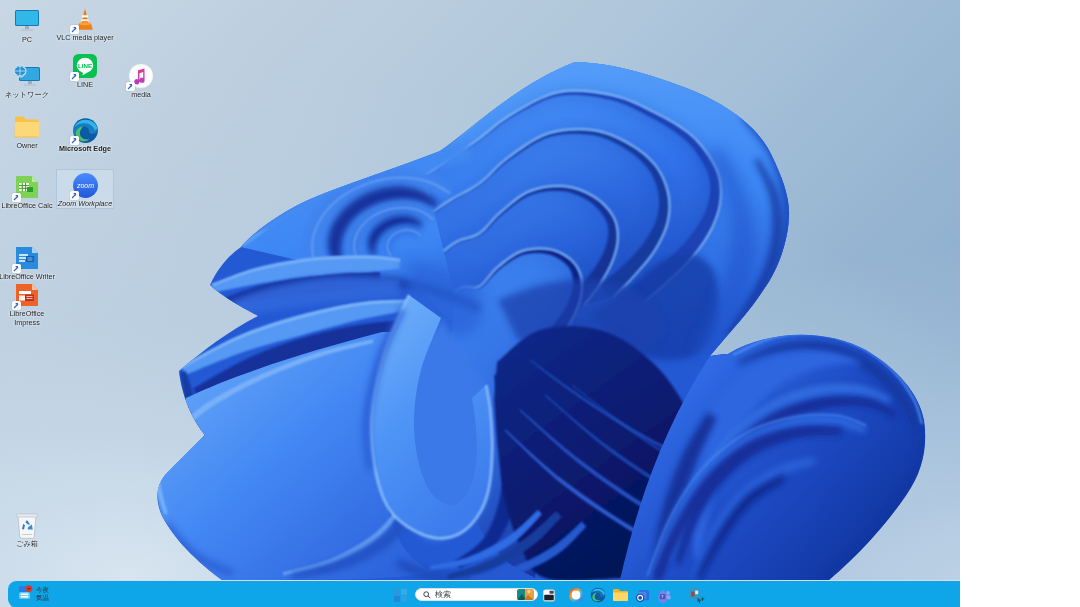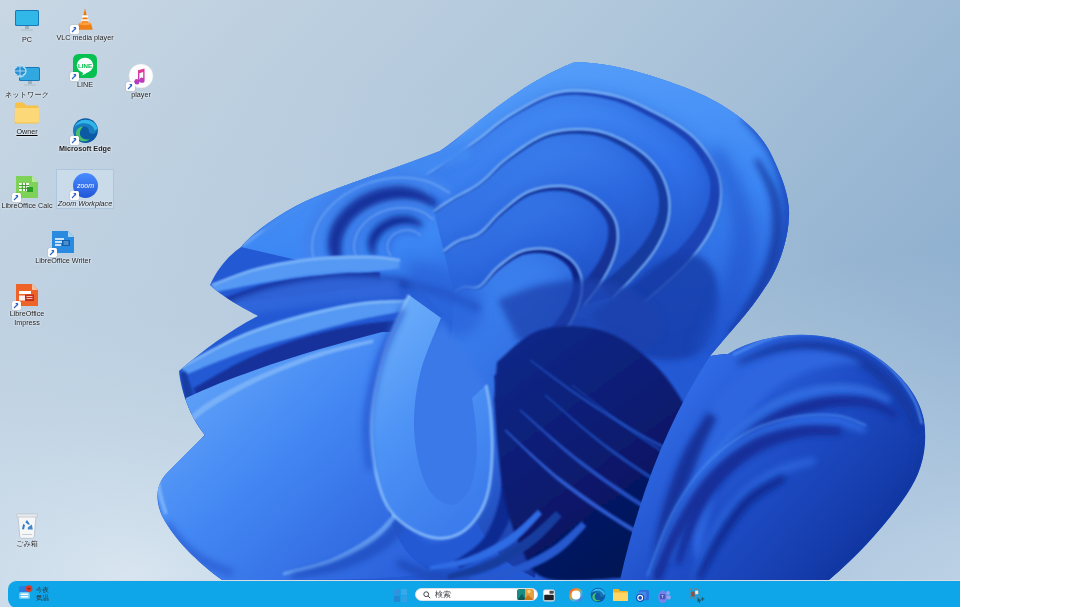--- a/index.html
+++ b/index.html
@@ -251,24 +251,24 @@
       <svg width="26" height="26" viewBox="0 0 26 26">
           <circle cx="13" cy="13" r="12" fill="#fdfdfd" stroke="#e0e0e6" stroke-width="0.5"></circle>
           <path d="M16.5 5.5 l-6.5 1.8 v9.2 a2.6 2.6 0 1 0 1.4 2.3 v-8.6 l3.8 -1.1 v5.8 a2.6 2.6 0 1 0 1.4 2.3z" fill="url(#itg)"></path>
         </svg>
       <span class="sc">
           <svg width="7" height="7" viewBox="0 0 7 7">
             <path d="M1 6 L5 2 M2.6 1.6 h1.8 v1.8" stroke="#2a62c8" stroke-width="1.1" fill="none"></path>
           </svg>
         </span>
     </div>
-    <div class="lbl">player</div>
-  </div>
-
-  <div class="dico" style="left:-1px;top:99px;text-decoration:underline;">
+    <div class="lbl">media</div>
+  </div>
+
+  <div class="dico" style="left:-1px;top:113px;">
     <div class="ic">
         <svg width="29" height="26" viewBox="0 0 28 24">
           <path d="M2 3 a1.5 1.5 0 0 1 1.5-1.5 h7 l2.5 3 h11 a1.5 1.5 0 0 1 1.5 1.5 v15 a1.5 1.5 0 0 1 -1.5 1.5 h-21 a1.5 1.5 0 0 1 -1.5 -1.5z" fill="#f8c148"></path>
           <path d="M2 7 h24 v13 a1.5 1.5 0 0 1 -1.5 1.5 h-21 a1.5 1.5 0 0 1 -1.5 -1.5z" fill="#fcd878"></path>
         </svg>
       </div>
     <div class="lbl">Owner</div>
   </div>
   <div class="dico" style="left:57px;top:116px;font-weight:bold;">
     <div class="ic">
@@ -315,21 +315,21 @@
         </svg>
       <span class="sc">
           <svg width="7" height="7" viewBox="0 0 7 7">
             <path d="M1 6 L5 2 M2.6 1.6 h1.8 v1.8" stroke="#2a62c8" stroke-width="1.1" fill="none"></path>
           </svg>
         </span>
     </div>
     <div class="lbl">Zoom Workplace</div>
   </div>
 
-  <div class="dico" style="left:-1px;top:228px;padding-left:36px;">
+  <div class="dico" style="left:-1px;top:244px;">
     <div class="ic">
       <svg width="26" height="26" viewBox="0 0 26 26">
           <path d="M2 2 h16 l6 6 v16 h-22z" fill="#2a8ae0"></path>
           <path d="M18 2 l6 6 h-6z" fill="#a8d4f4"></path>
           <g stroke="#fff" stroke-width="1.4">
             <path d="M5 10 h9 M5 13 h9 M5 16 h6"></path>
           </g>
           <rect x="12" y="11" width="8" height="6" fill="#1060b0"></rect>
           <g stroke="#9cc8ee" stroke-width="0.9">
             <path d="M13.5 13 h5 M13.5 15 h5"></path>

